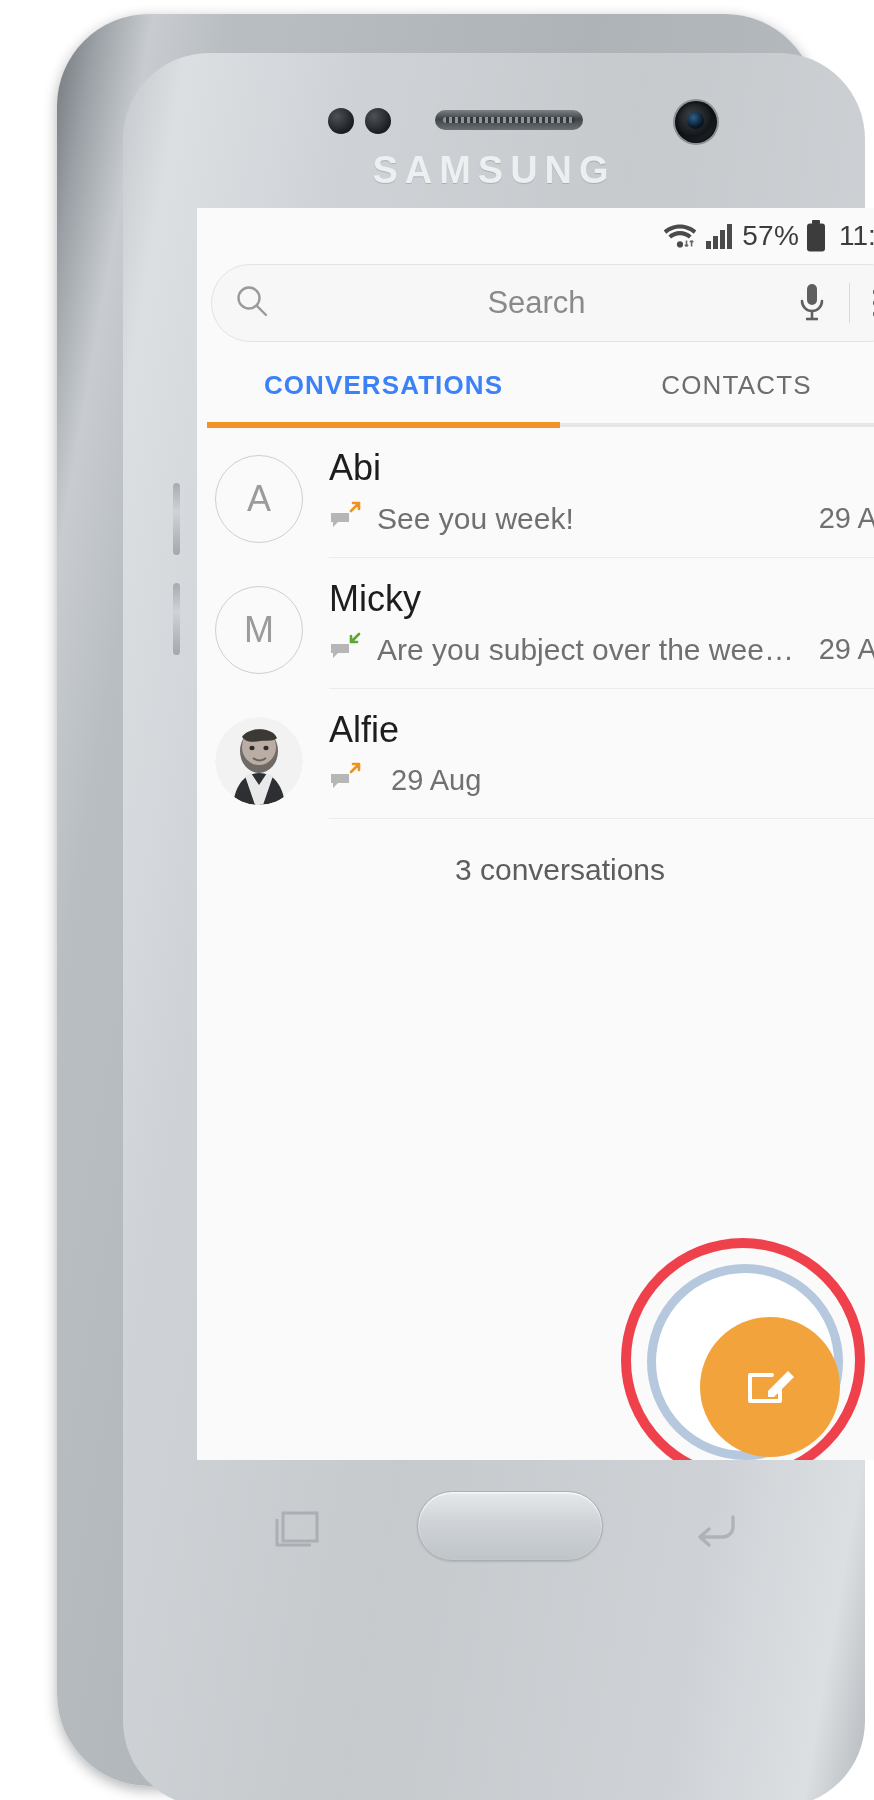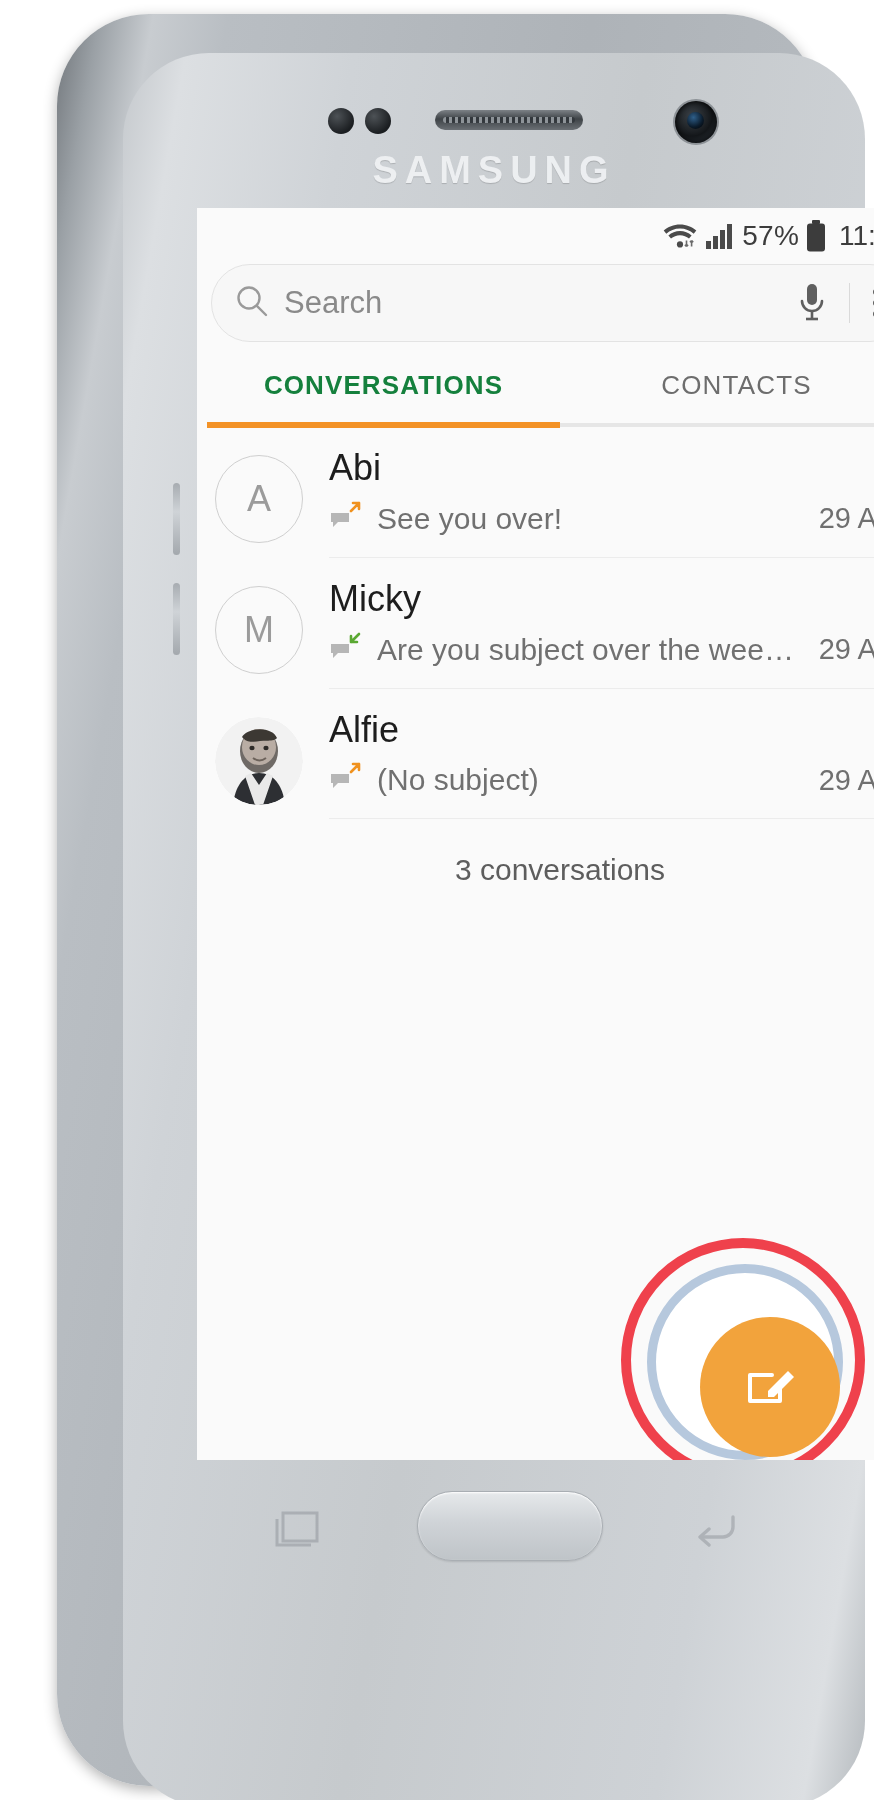--- a/index.html
+++ b/index.html
@@ -100,33 +100,33 @@
   .search-wrap { padding: 0 14px; }
   .search-pill {
     height: 78px; border-radius: 44px;
     border: 1px solid #e3e3e3; background: #f7f7f7;
     display: flex; align-items: center; padding: 0 18px 0 22px;
   }
   .search-icon { flex: 0 0 auto; margin-right: 14px; }
   .search-input {
     flex: 1 1 auto; border: none; outline: none; background: transparent;
     font-family: "Liberation Sans", sans-serif;
-    font-size: 31px; color: #8a8a8a;
+    font-size: 31px; color: #8a8a8a; text-align: center;
   }
   .search-input::placeholder { color: #8a8a8a; }
   .mic-btn { flex:0 0 auto; width: 46px; display:flex; justify-content:center; }
   .divider-v { width:1px; height: 40px; background:#dadada; margin: 0 16px 0 14px; }
   .kebab { flex:0 0 auto; width: 24px; display:flex; flex-direction:column; align-items:center; gap:5px; padding-right:4px;}
   .kebab i { width:6px; height:6px; border-radius:50%; background:#5a5a5a; display:block; }
 
   
   .tabs { display:flex; margin-top: 28px; padding: 0 10px; position: relative; }
   .tab { flex: 1 1 50%; text-align: center; font-size: 26px; font-weight: 700;
          letter-spacing: 1.1px; padding-bottom: 22px; }
-  .tab.active { color: #15803d; }
+  .tab.active { color: #3b82f6; }
   .tab.inactive { color: #6d6d6d; font-weight: 400; letter-spacing:1.2px; }
   .tab-underline { position:relative; height: 4px; margin: 0 10px; background:#e6e6e6; }
   .tab-underline i { position:absolute; left:0; top:-1px; width:50%; height:6px; background:#f39226; }
 
   
   .conv-list { padding-left: 18px; }
   .conv-row { display:flex; align-items:flex-start; padding: 22px 14px 0 0; }
   .avatar {
     flex:0 0 auto; width: 88px; height: 88px; border-radius: 50%;
     border: 1.5px solid #cfcfcf; display:flex; align-items:center; justify-content:center;
@@ -266,21 +266,21 @@
             </div>
             <div class="conv-main">
               <div class="conv-name">Abi</div>
               <div class="conv-sub">
                 <span class="bubble-ic">
                   <svg width="36" height="32" viewBox="0 0 36 32">
                     <path d="M2 12h18v9H9l-5 5v-5H2z" fill="#b6b6b6"></path>
                     <path d="M22 10l8-8m0 0h-6m6 0v6" stroke="#f0921f" stroke-width="2.6" fill="none" stroke-linecap="round" stroke-linejoin="round"></path>
                   </svg>
                 </span>
-                <span class="conv-snippet">See you over!</span>
+                <span class="conv-snippet">See you week!</span>
                 <span class="conv-date">29 Aug</span>
               </div>
             </div>
           </div>
 
           <div class="conv-row">
             <div class="avatar">
               <span>M</span>
             </div>
             <div class="conv-main">
@@ -321,21 +321,20 @@
             </div>
             <div class="conv-main">
               <div class="conv-name">Alfie</div>
               <div class="conv-sub">
                 <span class="bubble-ic">
                   <svg width="36" height="32" viewBox="0 0 36 32">
                     <path d="M2 12h18v9H9l-5 5v-5H2z" fill="#b6b6b6"></path>
                     <path d="M22 10l8-8m0 0h-6m6 0v6" stroke="#f0921f" stroke-width="2.6" fill="none" stroke-linecap="round" stroke-linejoin="round"></path>
                   </svg>
                 </span>
-                <span class="conv-snippet">(No subject)</span>
                 <span class="conv-date">29 Aug</span>
               </div>
             </div>
           </div>
 
           <div class="conv-count">3 conversations</div>
         </div>
 
         <div class="fab-ring">
           <div class="fab-ring-inner">

